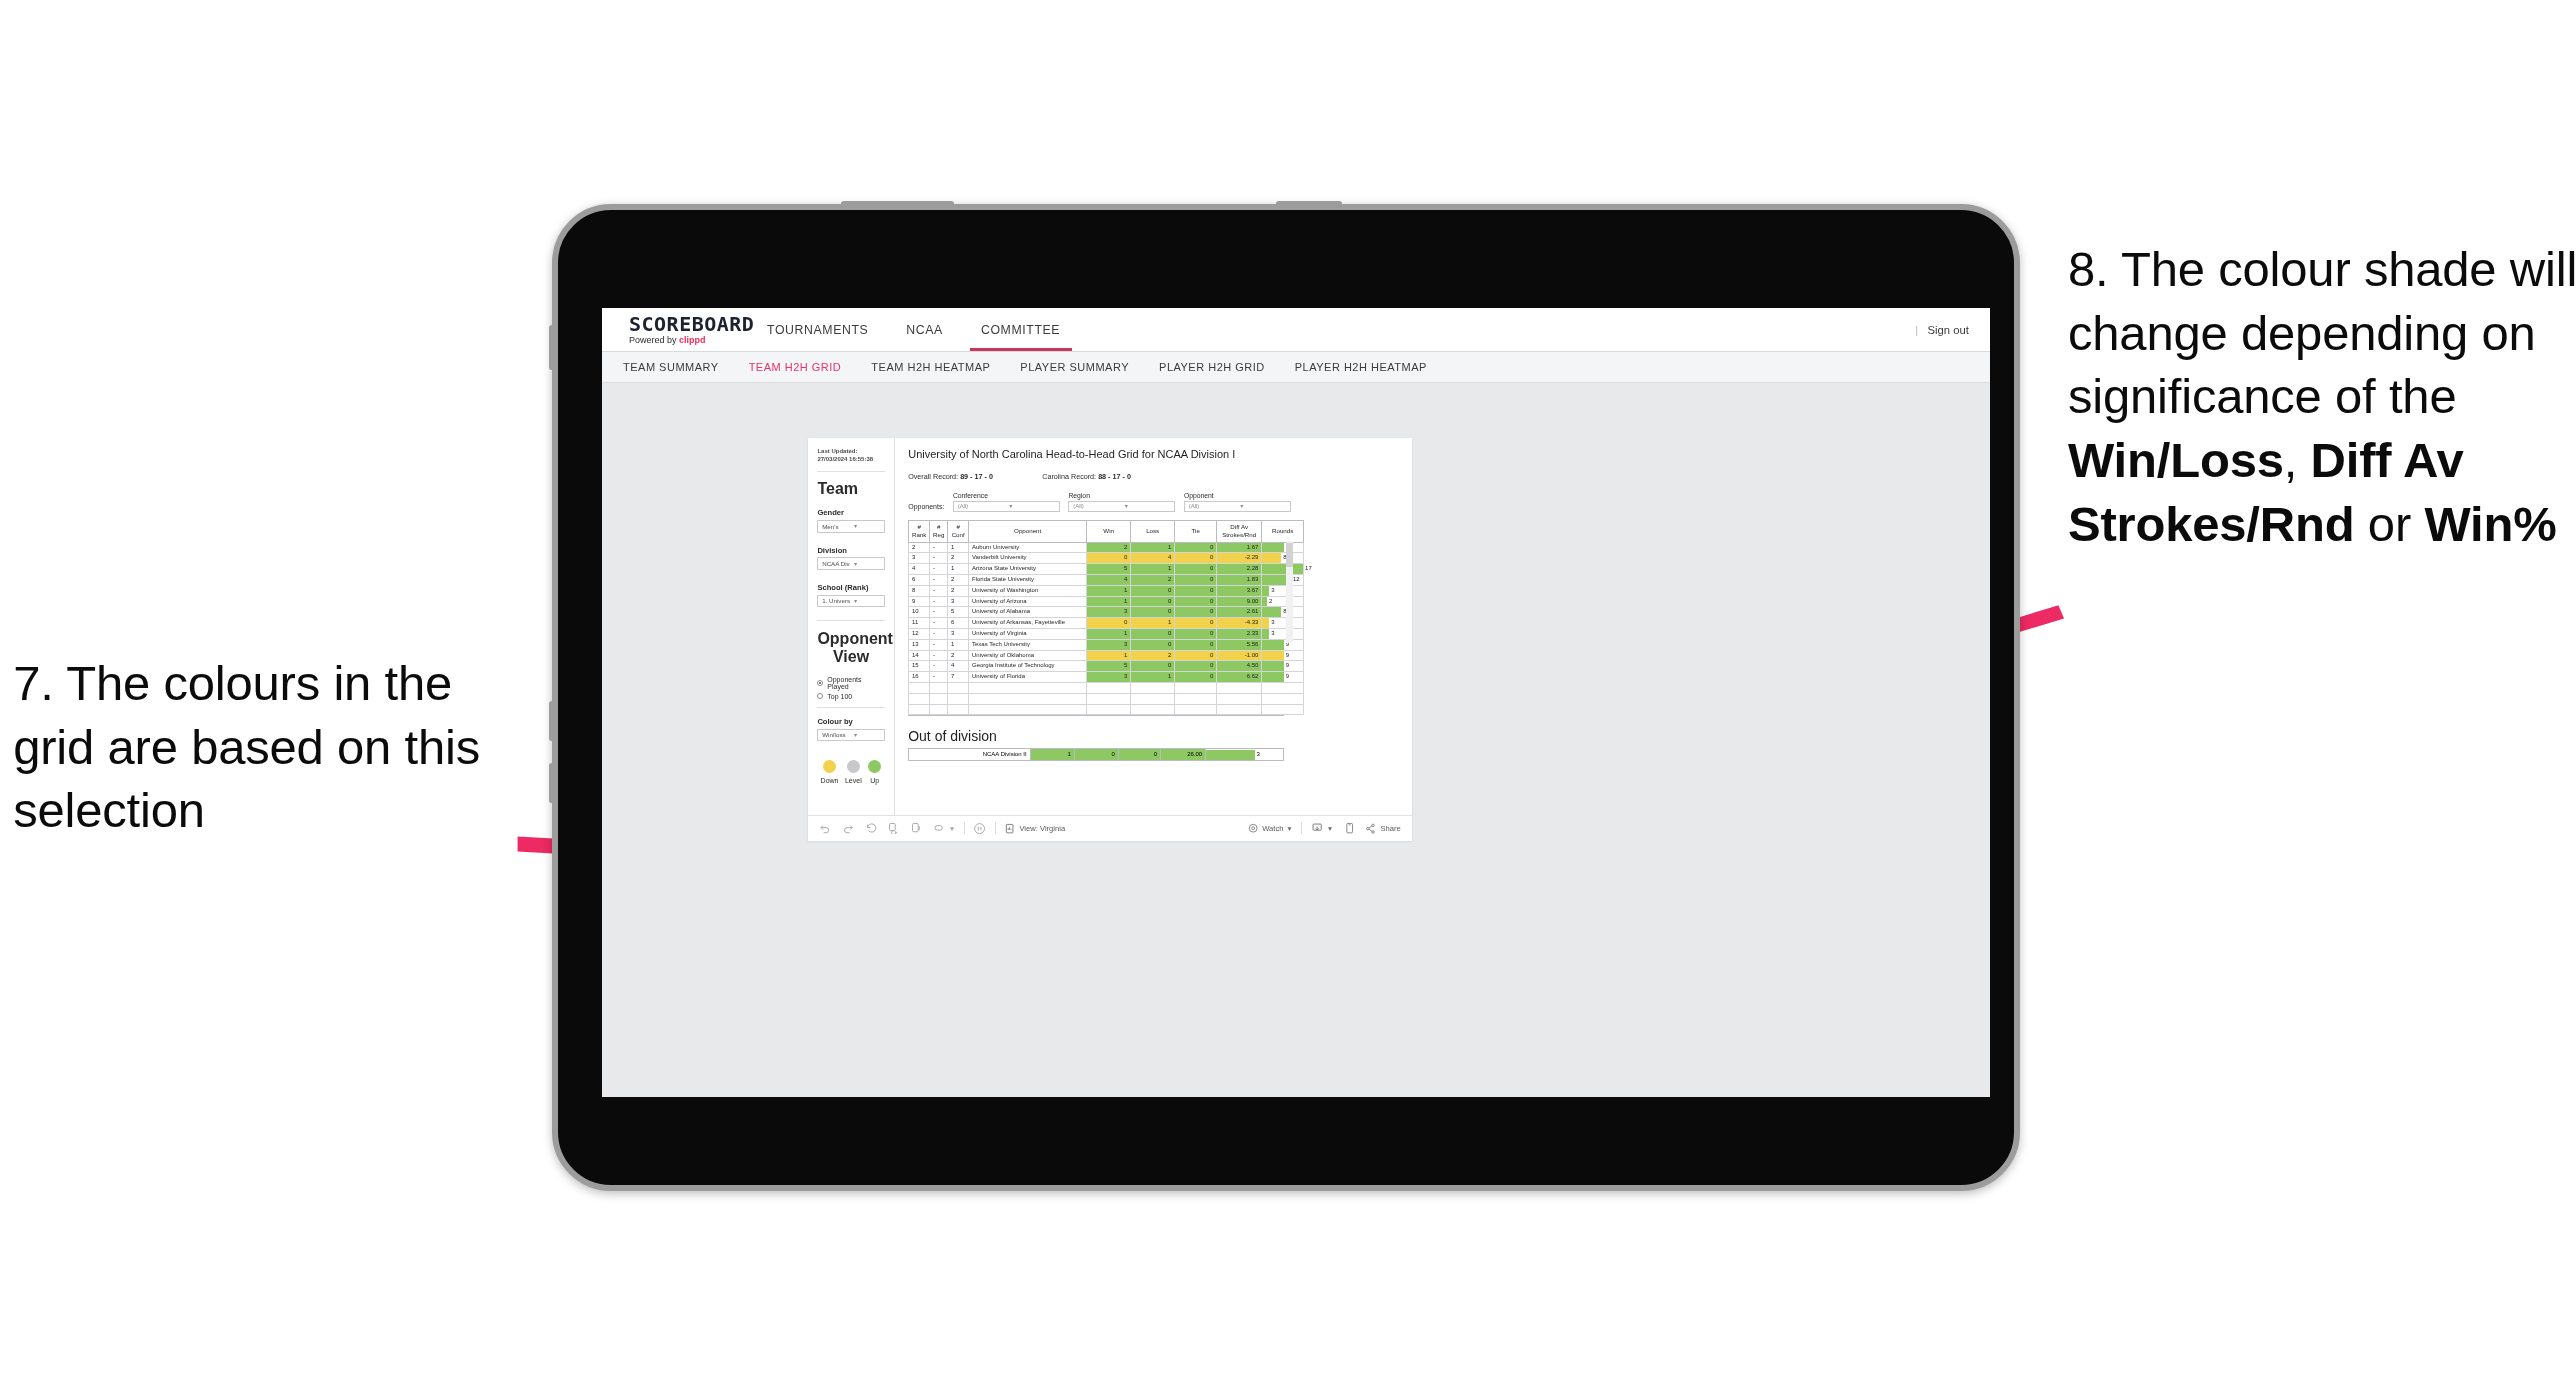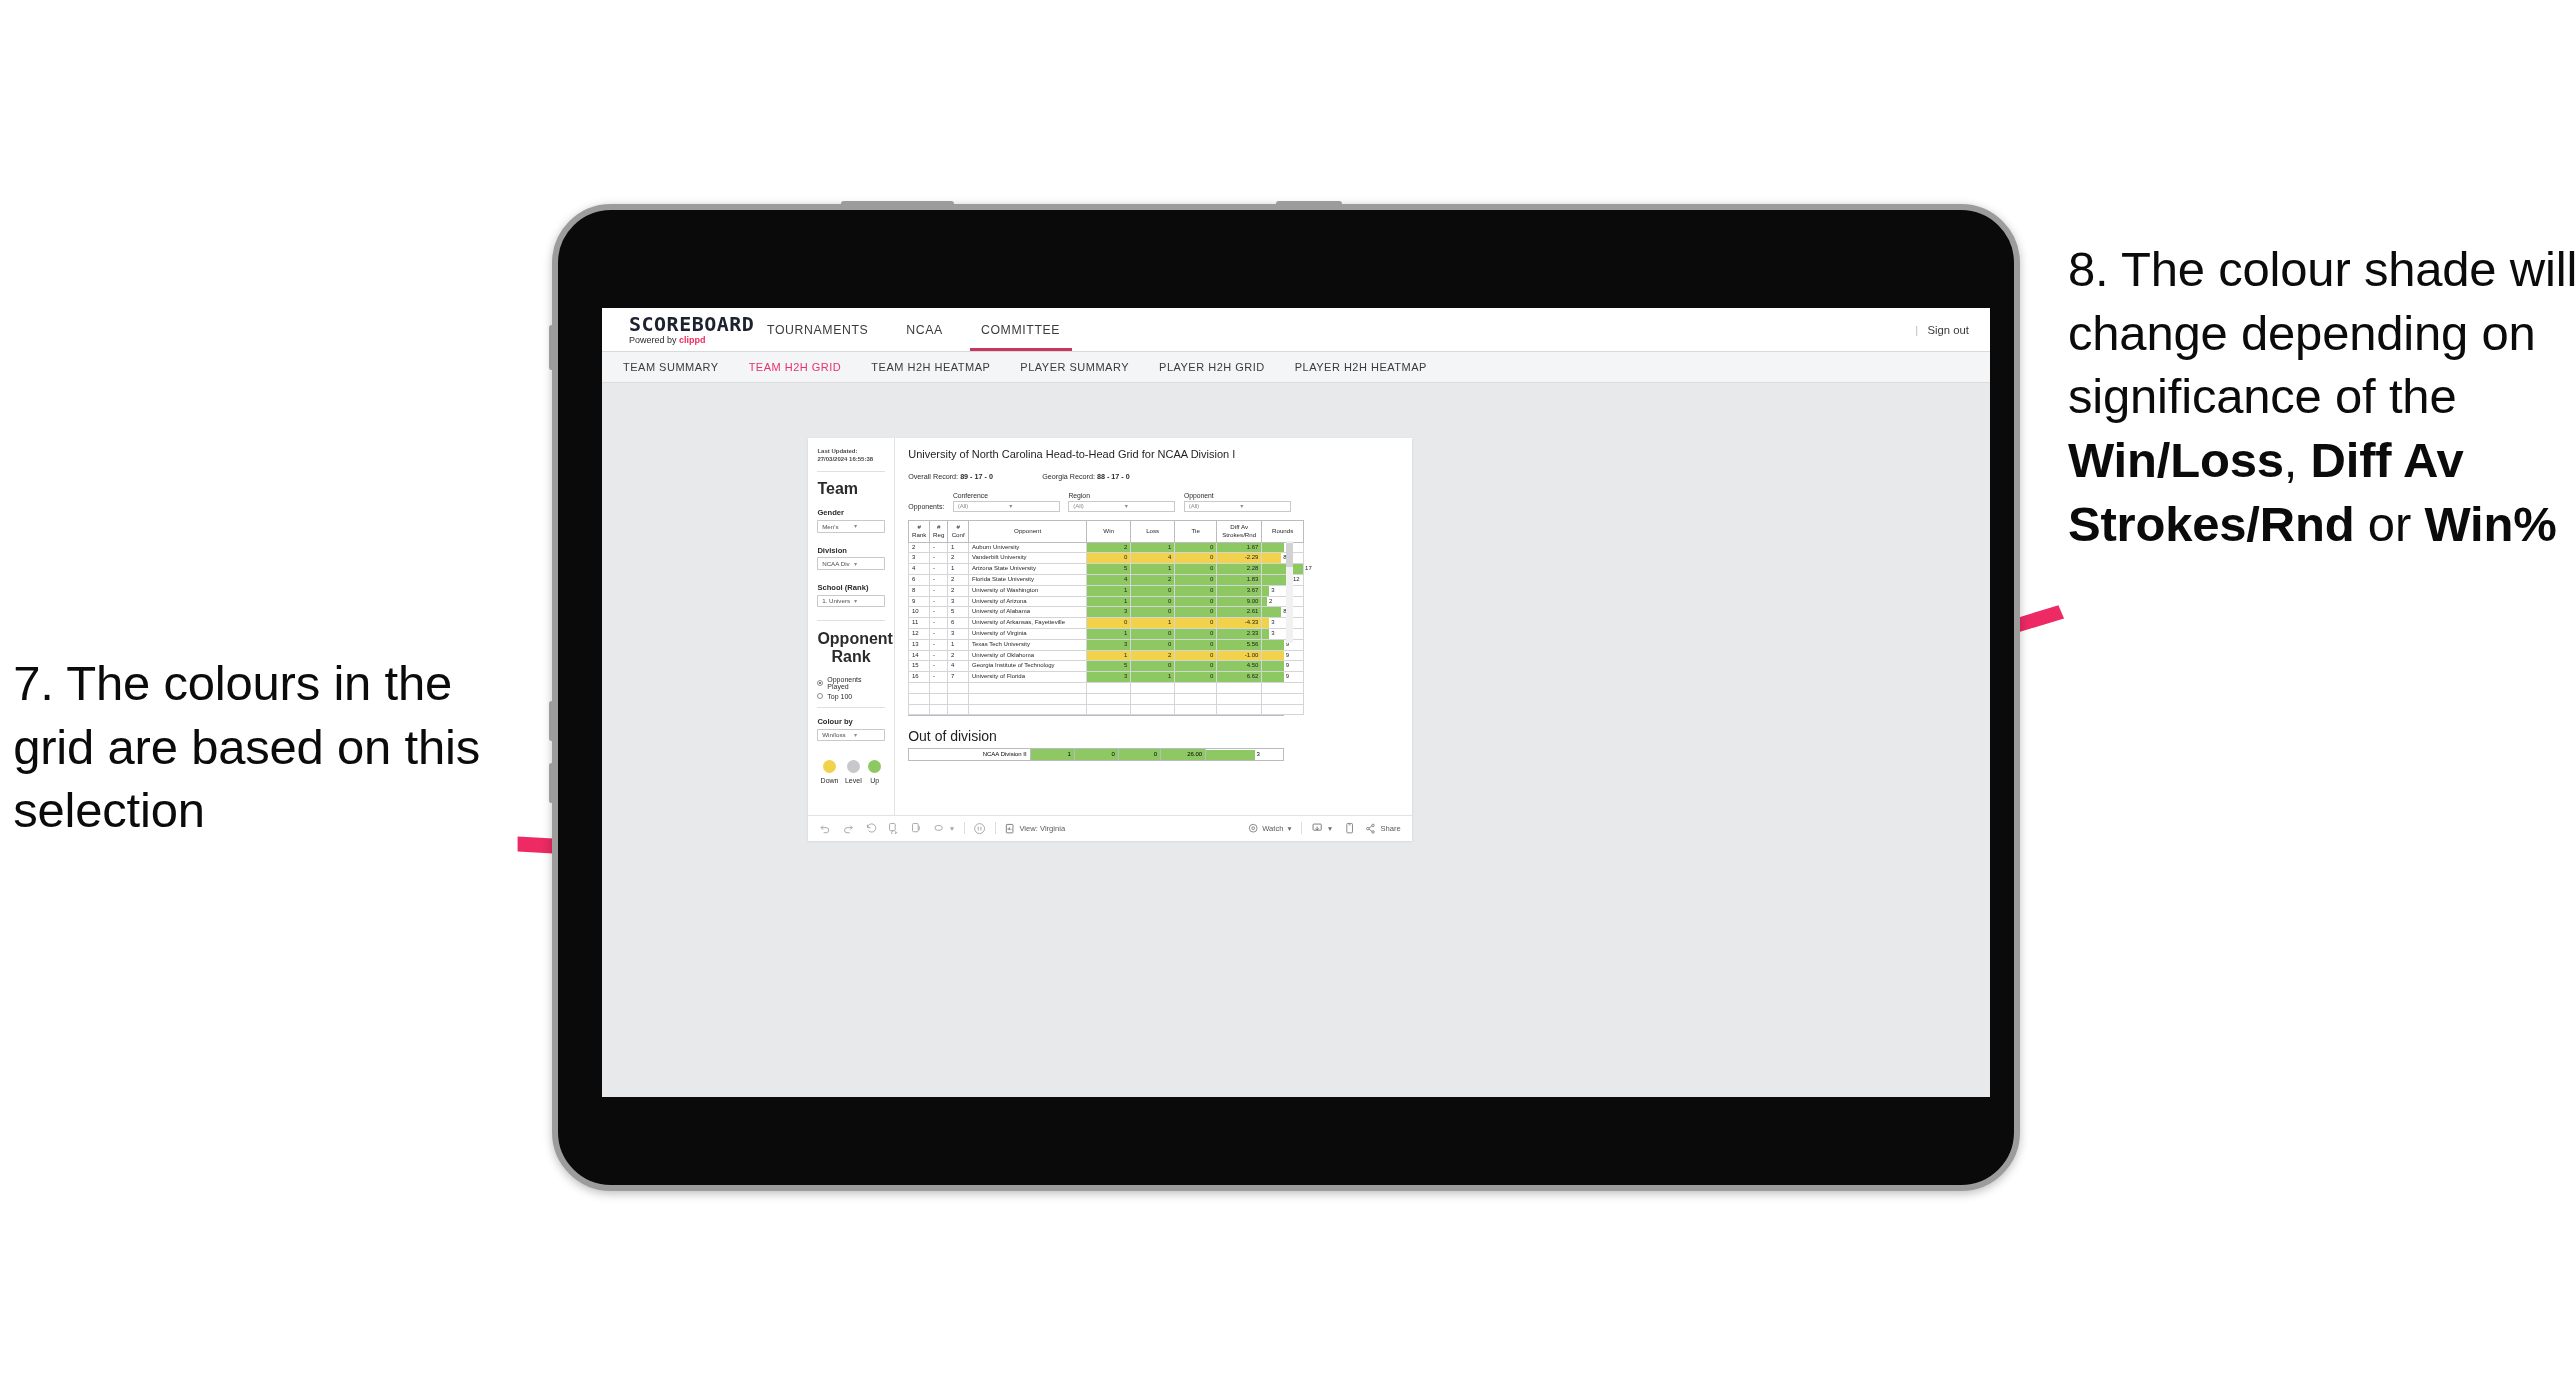--- a/index.html
+++ b/index.html
@@ -237,21 +237,21 @@
             <div class="fld">
               <div class="fld-label">School (Rank)</div>
               <div class="select">
                 <span>1. University of Nort...</span>
                 <span class="caret">▼</span>
               </div>
             </div>
 
             <div class="hr"></div>
 
-            <div class="sp-h center">Opponent Rank</div>
+            <div class="sp-h center">Opponent View</div>
             <div class="radio-row">
               <span class="radio on"></span>
               <span>Opponents Played</span>
             </div>
             <div class="radio-row">
               <span class="radio"></span>
               <span>Top 100</span>
             </div>
 
             <div class="hr"></div>
@@ -277,21 +277,21 @@
                 <div class="dot" style="background:#8DC863"></div>
                 <div class="leg-lab">Up</div>
               </div>
             </div>
           </div>
 
           <div class="vizmain">
             <div class="viz-title">University of North Carolina Head-to-Head Grid for NCAA Division I</div>
             <div class="recrow">
               <div class="r1"><span>Overall Record:</span> <b>89 - 17 - 0</b></div>
-              <div><span>Georgia Record:</span> <b>88 - 17 - 0</b></div>
+              <div><span>Carolina Record:</span> <b>88 - 17 - 0</b></div>
             </div>
 
             <div class="oppfilters">
               <div class="opplbl">Opponents:</div>
               <div class="oppfld">
                 <div class="fl">Conference</div>
                 <div class="oppsel">
                   <span>(All)</span>
                   <span class="caret">▼</span>
                 </div>

